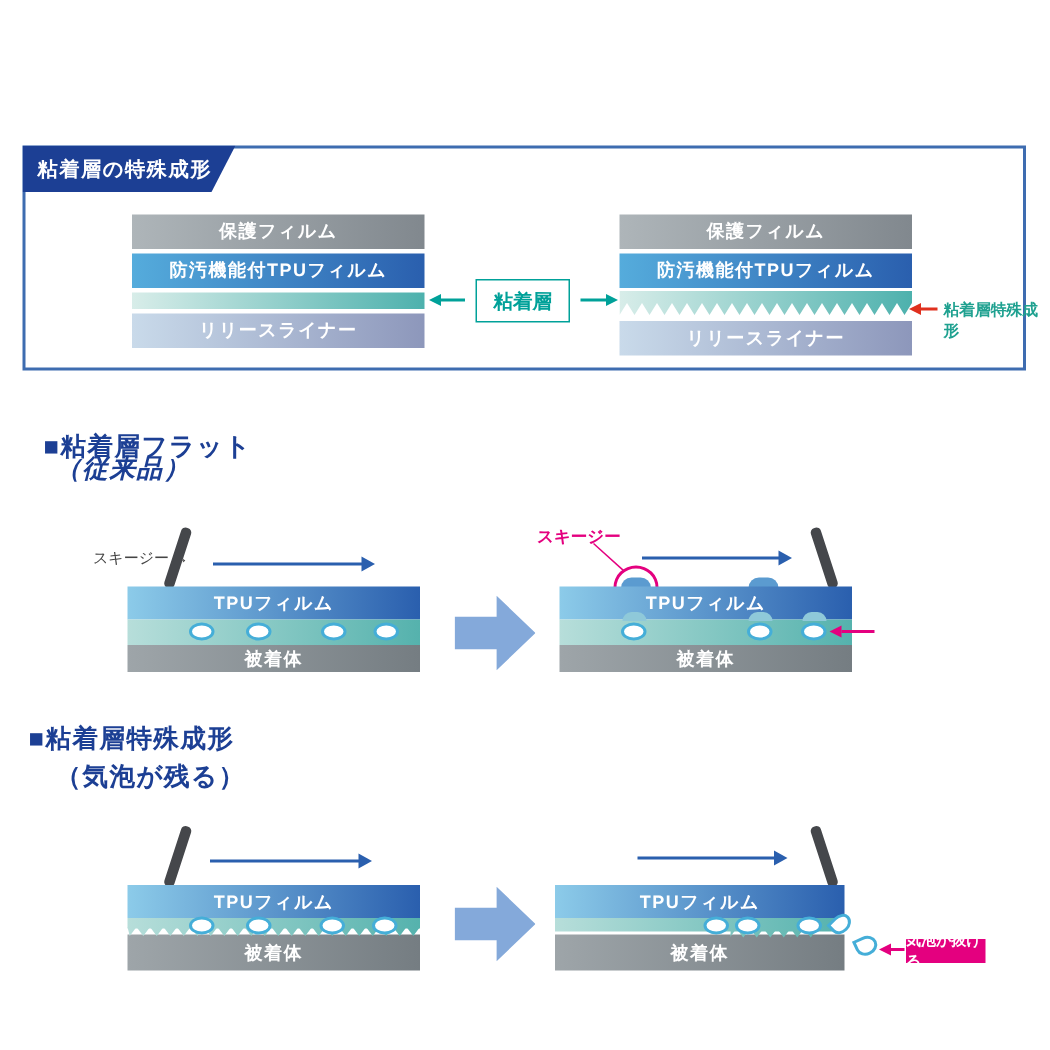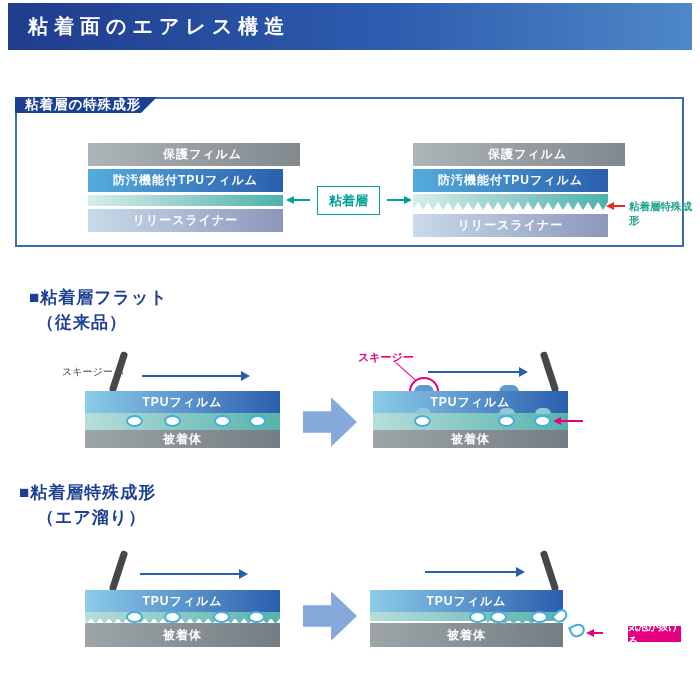--- a/index.html
+++ b/index.html
@@ -7,27 +7,27 @@
          font-family:"Liberation Sans",sans-serif;}
   .abs{position:absolute;}
   
   .header-bar{left:8px;top:3px;width:684px;height:47px;
     background:linear-gradient(90deg,#203c8e 0%,#2d5cae 55%,#4e88c8 100%);
     display:flex;align-items:center;}
   .header-title{color:#fff;font-family:"DejaVu Serif","Liberation Serif",serif;
     font-size:20px;font-weight:bold;letter-spacing:6px;padding-left:20px;}
   
   .struct-box{left:15px;top:97px;width:669px;height:150px;border:2px solid #3e6cb0;box-sizing:border-box;background:#fff;}
-  .struct-tab{left:15px;top:97px;width:142px;height:16px;background:#1c3f94;
+  .struct-tab{left:15px;top:97px;width:142px;height:31px;background:#1c3f94;
     clip-path:polygon(0 0,100% 0,calc(100% - 16px) 100%,0 100%);
     display:flex;align-items:center;}
   .struct-tab span{color:#fff;font-size:13.5px;font-weight:bold;padding-left:10px;letter-spacing:1px;}
   .bar{display:flex;align-items:center;justify-content:center;color:#fff;
        font-size:12px;font-weight:bold;letter-spacing:1px;}
-  .grad-gray{background:linear-gradient(90deg,#aeb5b9,#81888e);padding-left:17px;}
+  .grad-gray{background:linear-gradient(90deg,#aeb5b9,#81888e);}
   .grad-blue{background:linear-gradient(90deg,#55acdc,#2a5fae);}
   .grad-teal{background:linear-gradient(90deg,#d8ede9,#4db1ad);}
   .grad-liner{background:linear-gradient(90deg,#c9daea,#8d97bb);}
   .grad-tpu{background:linear-gradient(90deg,#8ccbe9,#2a5fae);}
   .grad-adh{background:linear-gradient(90deg,#b7deda,#55b2ad);}
   .grad-sub{background:linear-gradient(90deg,#9ea5a9,#757d82);}
   
   .adh-box{left:317px;top:186px;width:63px;height:29px;border:1.5px solid #00a199;box-sizing:border-box;
     display:flex;align-items:center;justify-content:center;color:#00a199;font-size:13px;font-weight:bold;background:#fff;}
   .line{height:2px;}
@@ -55,23 +55,20 @@
   .pink-connector{width:27px;border-top:1.5px solid #e4007f;transform:rotate(42deg);transform-origin:left top;}
   .pink-box{background:#e4007f;display:flex;align-items:center;justify-content:center;
     color:#fff;font-size:10px;font-weight:bold;}
   .droplet{background:#fff;border:2px solid #45aed8;border-radius:0 50% 50% 50%;box-sizing:border-box;}
 </style>
 </head>
 <body>
 
 <div id="stage">
 
-  <div class="abs header-bar">
-    <span class="header-title">粘着面のエアレス構造</span>
-  </div>
 
   <div class="abs struct-box"></div>
   <div class="abs struct-tab">
     <span>粘着層の特殊成形</span>
   </div>
 
   <div class="abs bar grad-gray" style="left:88px;top:143px;width:195px;height:23px;">保護フィルム</div>
   <div class="abs bar grad-blue" style="left:88px;top:169px;width:195px;height:23px;">防汚機能付TPUフィルム</div>
   <div class="abs grad-teal" style="left:88px;top:195px;width:195px;height:11px;"></div>
   <div class="abs bar grad-liner" style="left:88px;top:209px;width:195px;height:23px;">リリースライナー</div>
@@ -92,21 +89,21 @@
         </linearGradient>
       </defs>
       <path d="M0,0 H195 V8 L190.0,16 L185,8 L180.0,16 L175,8 L170.0,16 L165,8 L160.0,16 L155,8 L150.0,16 L145,8 L140.0,16 L135,8 L130.0,16 L125,8 L120.0,16 L115,8 L110.0,16 L105,8 L100.0,16 L95,8 L90.0,16 L85,8 L80.0,16 L75,8 L70.0,16 L65,8 L60.0,16 L55,8 L50.0,16 L45,8 L40.0,16 L35,8 L30.0,16 L25,8 L20.0,16 L15,8 L10.0,16 L5,8 L0.0,16 L0,8 Z" fill="url(#zzg0)"></path>
     </svg>
   <div class="abs bar grad-liner" style="left:413px;top:214px;width:195px;height:23px;">リリースライナー</div>
   <div class="abs ah ah-l-red" style="left:606px;top:202px;"></div>
   <div class="abs line red-line" style="left:614px;top:205px;width:11px;"></div>
   <div class="abs micro-note" style="left:629px;top:200px;">粘着層特殊成形</div>
 
   <div class="abs sec-head" style="left:29px;top:286px;">■粘着層フラット</div>
-  <div class="abs sec-head" style="left:37px;top:311px;">（従来品）</div>
+  <div class="abs sec-head" style="left:37px;top:301px;font-style:italic;">（従来品）</div>
 
   <div class="abs squeegee-label" style="left:62px;top:365px;">スキージー →</div>
   <div class="abs squeegee" style="left:115px;top:351px;transform:rotate(18deg);"></div>
   <div class="abs line blue-line" style="left:142px;top:375px;width:100px;"></div>
   <div class="abs ah ah-r-blue" style="left:241px;top:371px;"></div>
   <div class="abs bar grad-tpu" style="left:85px;top:391px;width:195px;height:22px;">TPUフィルム</div>
   <div class="abs grad-adh" style="left:85px;top:413px;width:195px;height:17px;"></div>
   <div class="abs bubble" style="left:126px;top:415px;"></div>
   <div class="abs bubble" style="left:164px;top:415px;"></div>
   <div class="abs bubble" style="left:214px;top:415px;"></div>
@@ -129,21 +126,21 @@
   <div class="abs bump-adh" style="left:499px;top:408px;width:16px;height:6px;"></div>
   <div class="abs bump-adh" style="left:535px;top:408px;width:16px;height:6px;"></div>
   <div class="abs bubble" style="left:414px;top:415px;"></div>
   <div class="abs bubble" style="left:498px;top:415px;"></div>
   <div class="abs bubble" style="left:534px;top:415px;"></div>
   <div class="abs bar grad-sub" style="left:373px;top:430px;width:195px;height:18px;">被着体</div>
   <div class="abs ah ah-l-pink" style="left:553px;top:417px;"></div>
   <div class="abs line pink-line" style="left:561px;top:420px;width:22px;"></div>
 
   <div class="abs sec-head" style="left:19px;top:481px;">■粘着層特殊成形</div>
-  <div class="abs sec-head" style="left:37px;top:506px;">（エア溜り）</div>
+  <div class="abs sec-head" style="left:37px;top:506px;">（気泡が残る）</div>
 
   <div class="abs squeegee" style="left:115px;top:550px;transform:rotate(18deg);"></div>
   <div class="abs line blue-line" style="left:140px;top:573px;width:100px;"></div>
   <div class="abs ah ah-r-blue" style="left:239px;top:569px;"></div>
   <div class="abs bar grad-tpu" style="left:85px;top:590px;width:195px;height:22px;">TPUフィルム</div>
   <div class="abs bar grad-sub" style="left:85px;top:623px;width:195px;height:24px;">被着体</div>
   <div class="abs grad-adh" style="left:85px;top:612px;width:195px;height:7px;"></div>
   <svg class="abs zz" width="195" height="7" style="left:85px;top:618px;" viewBox="0 0 195 7">
       <defs>
         <linearGradient id="zzg1" x1="0" y1="0" x2="1" y2="0">
@@ -175,15 +172,15 @@
       </defs>
       <path d="M0,0 H58 V0 L53.5,6 L49,0 L44.5,6 L40,0 L35.5,6 L31,0 L26.5,6 L22,0 L17.5,6 L13,0 L8.5,6 L4,0 L-0.5,6 L0,0 Z" fill="url(#zzg2)"></path>
     </svg>
   <div class="abs bubble" style="left:469px;top:611px;"></div>
   <div class="abs bubble" style="left:490px;top:611px;"></div>
   <div class="abs bubble" style="left:531px;top:611px;"></div>
   <div class="abs droplet" style="left:553px;top:610px;width:15px;height:12px;transform:rotate(-45deg);"></div>
   <div class="abs droplet" style="left:570px;top:624px;width:15px;height:13px;transform:rotate(-25deg);"></div>
   <div class="abs ah ah-l-pink" style="left:586px;top:629px;"></div>
   <div class="abs line pink-line" style="left:594px;top:632px;width:9px;"></div>
-  <div class="abs pink-box" style="left:604px;top:626px;width:53px;height:16px;margin-left:24px;">気泡が抜ける</div>
+  <div class="abs pink-box" style="left:604px;top:626px;width:53px;height:16px;">気泡が抜ける</div>
 
 </div>
 
 </body></html>

